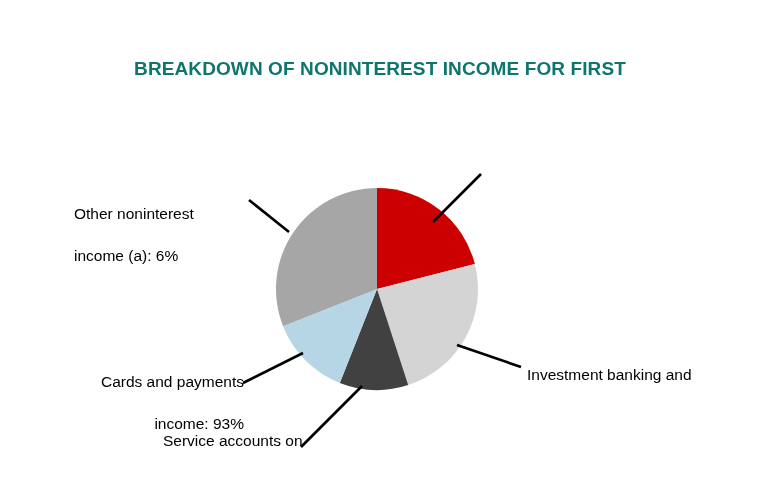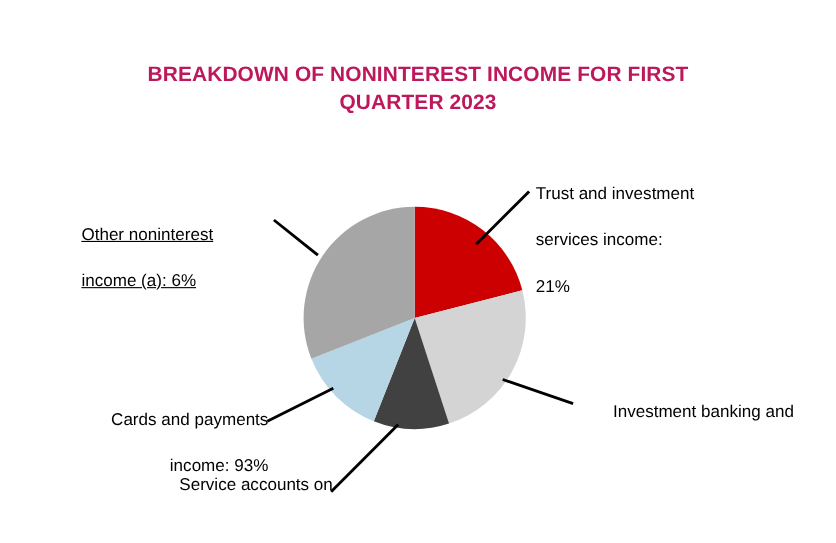--- a/index.html
+++ b/index.html
@@ -22,21 +22,21 @@
   }
   #chart-title {
     position: absolute;
     left: 80px;
     top: 56px;
     width: 600px;
     text-align: center;
     font-size: 19px;
     font-weight: bold;
     line-height: 25px;
-    color: #be185d;
+    color: #0f766e;
     letter-spacing: 0.1px;
   }
   #chart-title .title-line {
     display: block;
   }
   #pie-svg {
     position: absolute;
     left: 0;
     top: 0;
     width: 760px;
@@ -55,50 +55,48 @@
   #label-trust {
     left: 487px;
     top: 145px;
     width: 190px;
     text-align: left;
   }
   #label-investment-banking {
     left: 527px;
     top: 343px;
     width: 225px;
-    text-align: center;
+    text-align: left;
   }
   #label-service-charges {
     left: 163px;
     top: 409px;
     width: 200px;
     text-align: left;
   }
   #label-cards {
     left: 54px;
     top: 350px;
     width: 190px;
     text-align: right;
   }
   #label-other {
     left: 74px;
     top: 182px;
     width: 195px;
     text-align: left;
-    text-decoration: underline;
   }
 </style>
 </head>
 <body>
 
 <div id="chart-root">
 
   <div id="chart-title">
     <span class="title-line">BREAKDOWN OF NONINTEREST INCOME FOR FIRST</span>
-    <span class="title-line">QUARTER 2023</span>
   </div>
 
   <svg id="pie-svg" viewBox="0 0 760 494">
 
     <g>
       <path fill="#CC0000" d="M 377 289 L 377.00 188.00 A 101 101 0 0 1 474.83 263.88 Z"></path>
       <path fill="#D4D4D4" d="M 377 289 L 474.83 263.88 A 101 101 0 0 1 408.21 385.06 Z"></path>
       <path fill="#414141" d="M 377 289 L 408.21 385.06 A 101 101 0 0 1 339.82 382.91 Z"></path>
       <path fill="#B6D5E5" d="M 377 289 L 339.82 382.91 A 101 101 0 0 1 283.09 326.18 Z"></path>
       <path fill="#A6A6A6" d="M 377 289 L 283.09 326.18 A 101 101 0 0 1 377.00 188.00 Z"></path>
@@ -106,25 +104,20 @@
 
     <g stroke="#000000" stroke-width="2.6" fill="none">
       <line x1="433" y1="222" x2="481" y2="174"></line>
       <line x1="457" y1="345" x2="521" y2="367"></line>
       <line x1="362" y1="386" x2="301" y2="447"></line>
       <line x1="303" y1="353" x2="243" y2="383"></line>
       <line x1="289" y1="232" x2="249" y2="200"></line>
     </g>
   </svg>
 
-  <div class="slice-label" id="label-trust">
-    <span class="label-line">Trust and investment</span>
-    <span class="label-line">services income:</span>
-    <span class="label-line">21%</span>
-  </div>
 
   <div class="slice-label" id="label-investment-banking">
     <span class="label-line">Investment banking and</span>
   </div>
 
   <div class="slice-label" id="label-service-charges">
     <span class="label-line">Service accounts on</span>
   </div>
 
   <div class="slice-label" id="label-cards">

